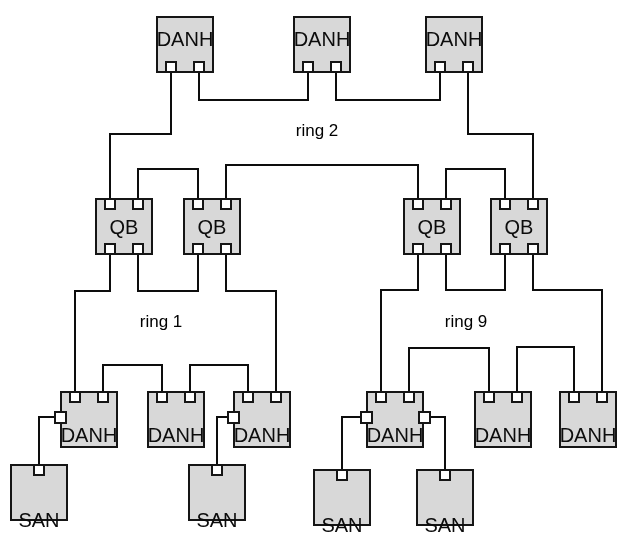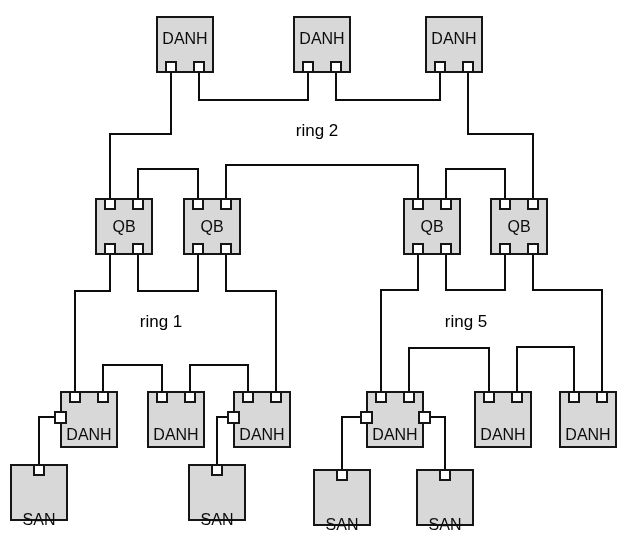--- a/index.html
+++ b/index.html
@@ -8,21 +8,21 @@
     font-family:"Liberation Sans", sans-serif;overflow:hidden;
   }
   svg.wires{position:absolute;left:0;top:0;width:628px;height:536px;}
   .nodes-layer{position:absolute;left:0;top:0;width:628px;height:536px;}
   .node{
     position:absolute;width:58px;height:57px;
     background:#d8d8d8;border:2px solid #151515;box-sizing:border-box;
   }
   .node .label{
     position:absolute;left:-2px;right:-2px;text-align:center;
-    font-size:16px;line-height:16px;color:#0c0c0c;white-space:nowrap;
+    font-size:20px;line-height:16px;color:#0c0c0c;white-space:nowrap;
   }
   .t-danh-top .label{top:13px;}
   .t-qb .label{top:19px;}
   .t-danh-bottom .label{top:34px;}
   .t-san .label{top:29px;margin-top:17px;}
   .port{
     position:absolute;width:12px;height:12px;
     background:#ffffff;border:2px solid #151515;box-sizing:border-box;
   }
   .port.side{width:13px;height:13px;}
@@ -148,14 +148,14 @@
         <div class="port" style="left: 21px; top: -2px;"></div>
         <span class="label">SAN</span>
       </div>
       <div class="node t-san" style="left: 416px; top: 469px;">
         <div class="port" style="left: 21px; top: -2px;"></div>
         <span class="label">SAN</span>
       </div>
     </div>
   <div class="ring-label" style="left: 317px; top: 122px;">ring 2</div>
   <div class="ring-label" style="left: 161px; top: 313px;">ring 1</div>
-  <div class="ring-label" style="left: 466px; top: 313px;">ring 5</div>
+  <div class="ring-label" style="left: 466px; top: 313px;">ring 9</div>
 </div>
 
 </body></html>

